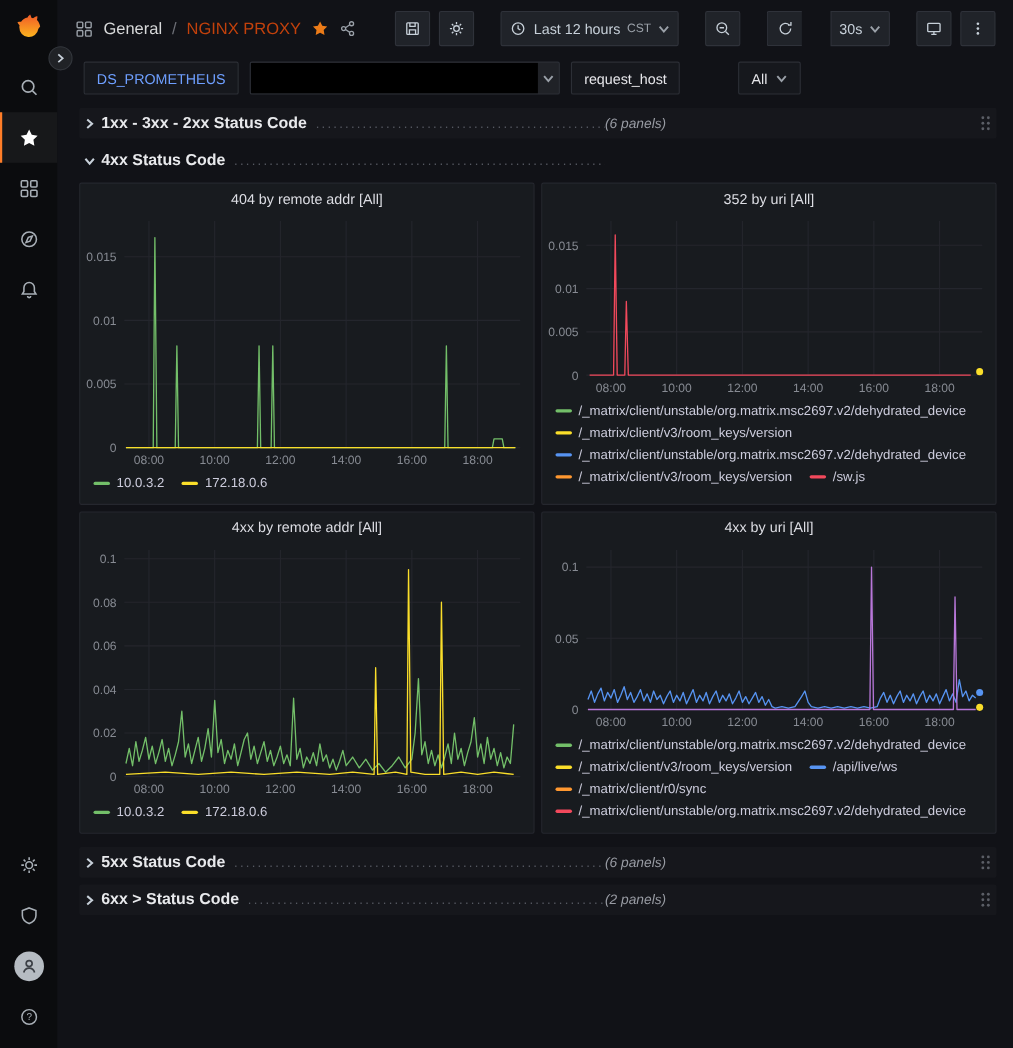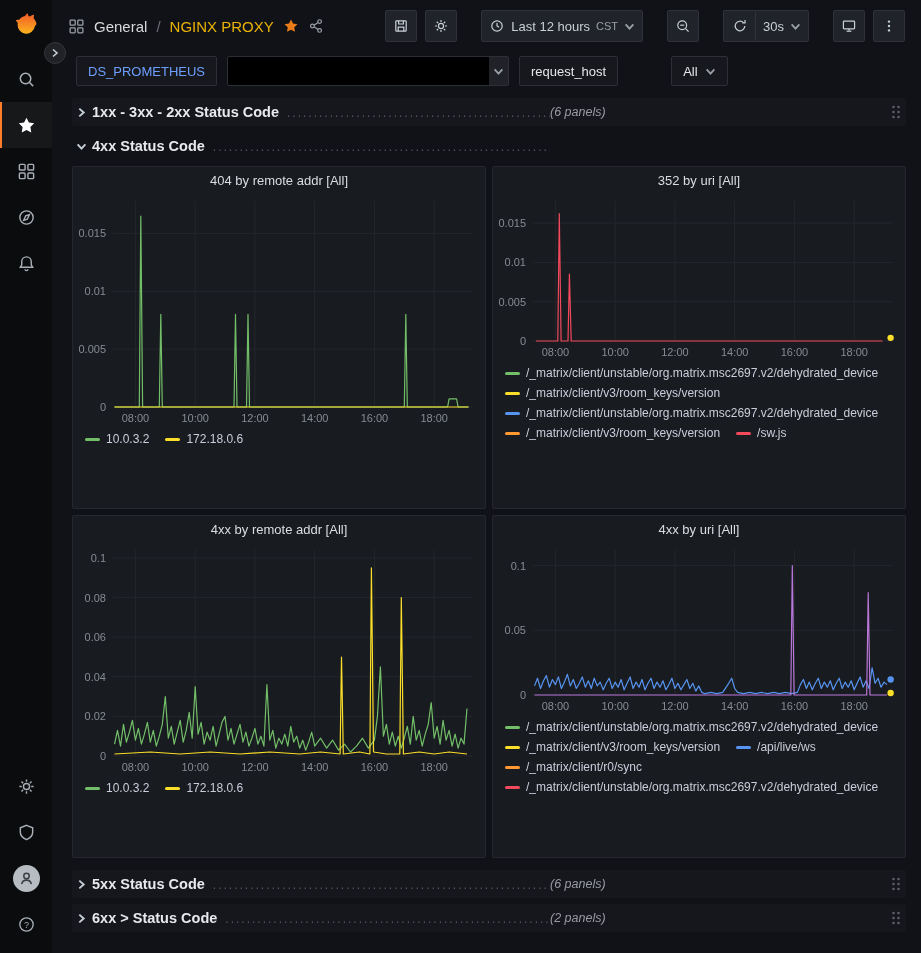--- a/index.html
+++ b/index.html
@@ -31,32 +31,32 @@
 
   
   .main { flex:1; display:flex; flex-direction:column; min-width:0; }
 
   .topbar { height:52px; display:flex; align-items:center; justify-content:space-between; padding:0 16px 0 16px; flex:none; }
   .breadcrumb { display:flex; align-items:center; gap:9px; font-size:15px; }
   .breadcrumb .bc-icon { color:#9aa0a8; display:flex; }
   .breadcrumb .bc-icon svg { width:17px; height:17px; }
   .bc-section { color:#d8d9da; }
   .bc-sep { color:#6e7077; }
-  .bc-title { color:#eab308; }
+  .bc-title { color:#c2410c; }
   .bc-star { display:flex; }
   .bc-star svg { width:16px; height:16px; }
   .bc-share { color:#9aa0a8; display:flex; }
   .bc-share svg { width:16px; height:16px; }
 
   .toolbar { display:flex; align-items:center; gap:8px; }
   .tb-btn { height:32px; min-width:32px; padding:0 7px; background:#202329; border:1px solid #2f323a; border-radius:2px;
     color:#c7d0d9; display:flex; align-items:center; justify-content:center; gap:6px; font-size:13px; cursor:pointer;
     font-family:inherit; }
   .tb-btn svg { width:16px; height:16px; flex:none; }
-  .tb-group { display:flex; }
+  .tb-group { display:flex;gap:26px; }
   .tb-group .tb-btn:first-child { border-radius:2px 0 0 2px; border-right:none; }
   .tb-group .tb-btn:last-child { border-radius:0 2px 2px 0; }
   .tb-gap { width:8px; }
   .tz-badge { color:#9aa0a8; font-size:11px; }
   .chev { color:#9aa0a8; display:flex; }
   .chev svg { width:11px; height:11px; }
 
   
   .varbar { height:38px; display:flex; align-items:center; gap:10px; padding:0 16px 0 24px; flex:none; }
   .var-seg { height:30px; display:flex; align-items:center; padding:0 11px; background:#16181d; border:1px solid #2c2f36; border-radius:2px; font-size:13px; }
@@ -75,21 +75,21 @@
   .row-chevron svg { width:11px; height:11px; }
   .row-left { display:flex; align-items:baseline; width:458px; overflow:hidden; }
   .row-title { font-weight:700; font-size:14.5px; color:#e8e9ec; white-space:nowrap; margin-right:8px; }
   .row-dots { flex:1; overflow:hidden; white-space:nowrap; color:#565962; font-size:12px; letter-spacing:2px; line-height:1; }
   .row-count { font-style:italic; color:#989ba3; font-size:12.5px; white-space:nowrap; }
   .row-spacer { flex:1; }
   .drag-handle { color:#5b5e66; display:flex; padding-right:4px; cursor:grab; }
   .drag-handle svg { width:12px; height:16px; }
 
   .panel-grid { display:grid; grid-template-columns:1fr 1fr; gap:6px; margin:0 0 12px; }
-  .panel { background:#181b1f; border:1px solid #25272e; border-radius:2px; height:343px; display:flex; flex-direction:column; overflow:hidden; }
+  .panel { background:#181b1f; border:1px solid #25272e; border-radius:2px; height:293px; display:flex; flex-direction:column; overflow:hidden; }
   .panel-title { height:26px; flex:none; display:flex; align-items:center; justify-content:center; font-size:13px; font-weight:500; color:#dcdde3; cursor:pointer; }
   .chart { width:100%; flex:none; }
   .chart-a { height:234px; }
   .chart-b { height:168px; }
   .chart-c { height:234px; }
   .chart-d { height:173px; }
   .chart svg { display:block; }
   .chart text { fill:#878b93; font-size:11px; font-family:"Liberation Sans", sans-serif; }
 
   .legend { flex:1; display:flex; flex-wrap:wrap; align-content:flex-start; column-gap:16px; row-gap:6px; padding:5px 12px 4px; overflow:hidden; }

